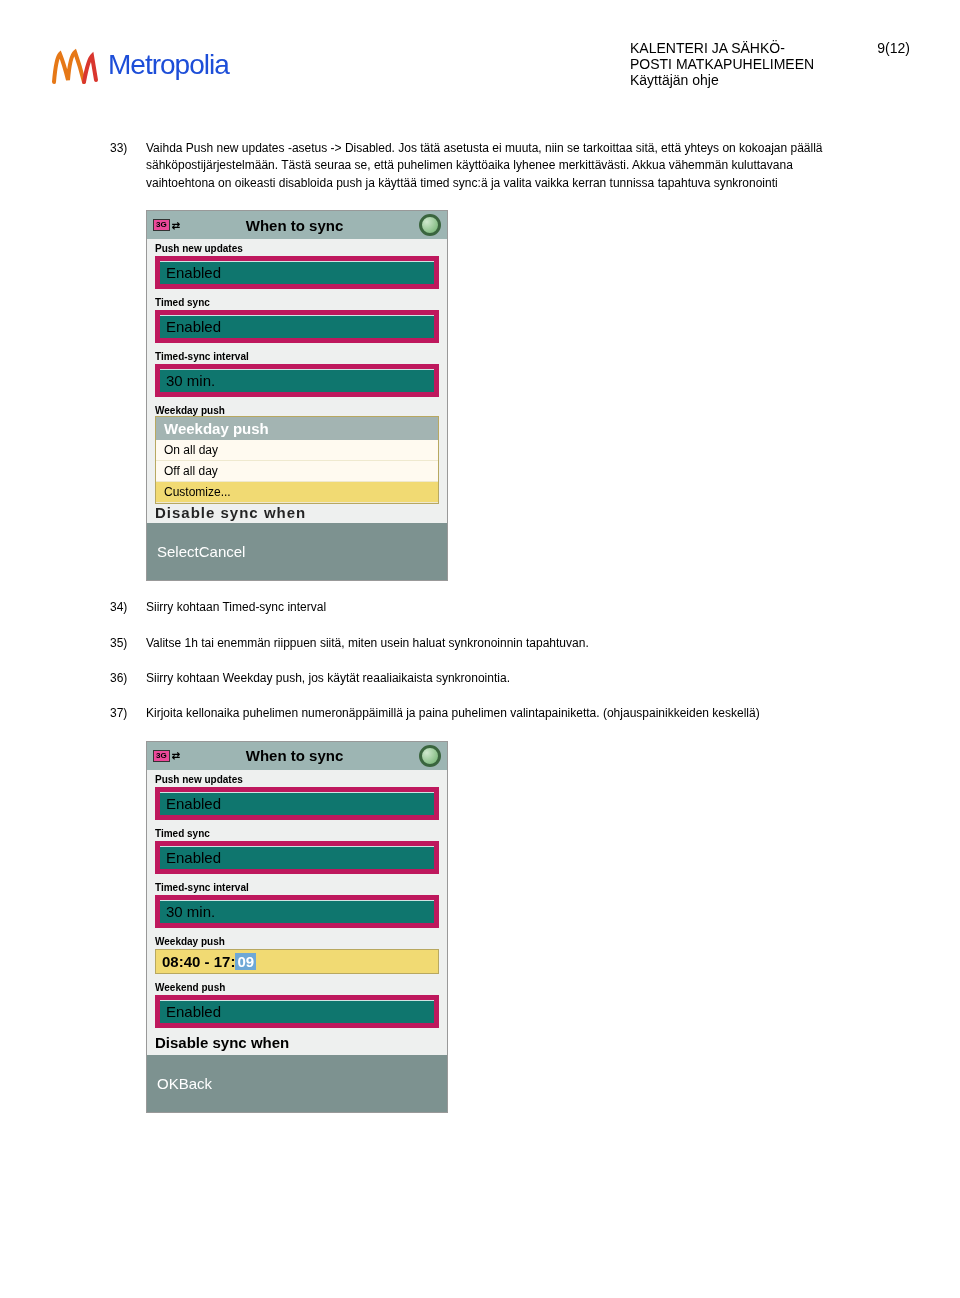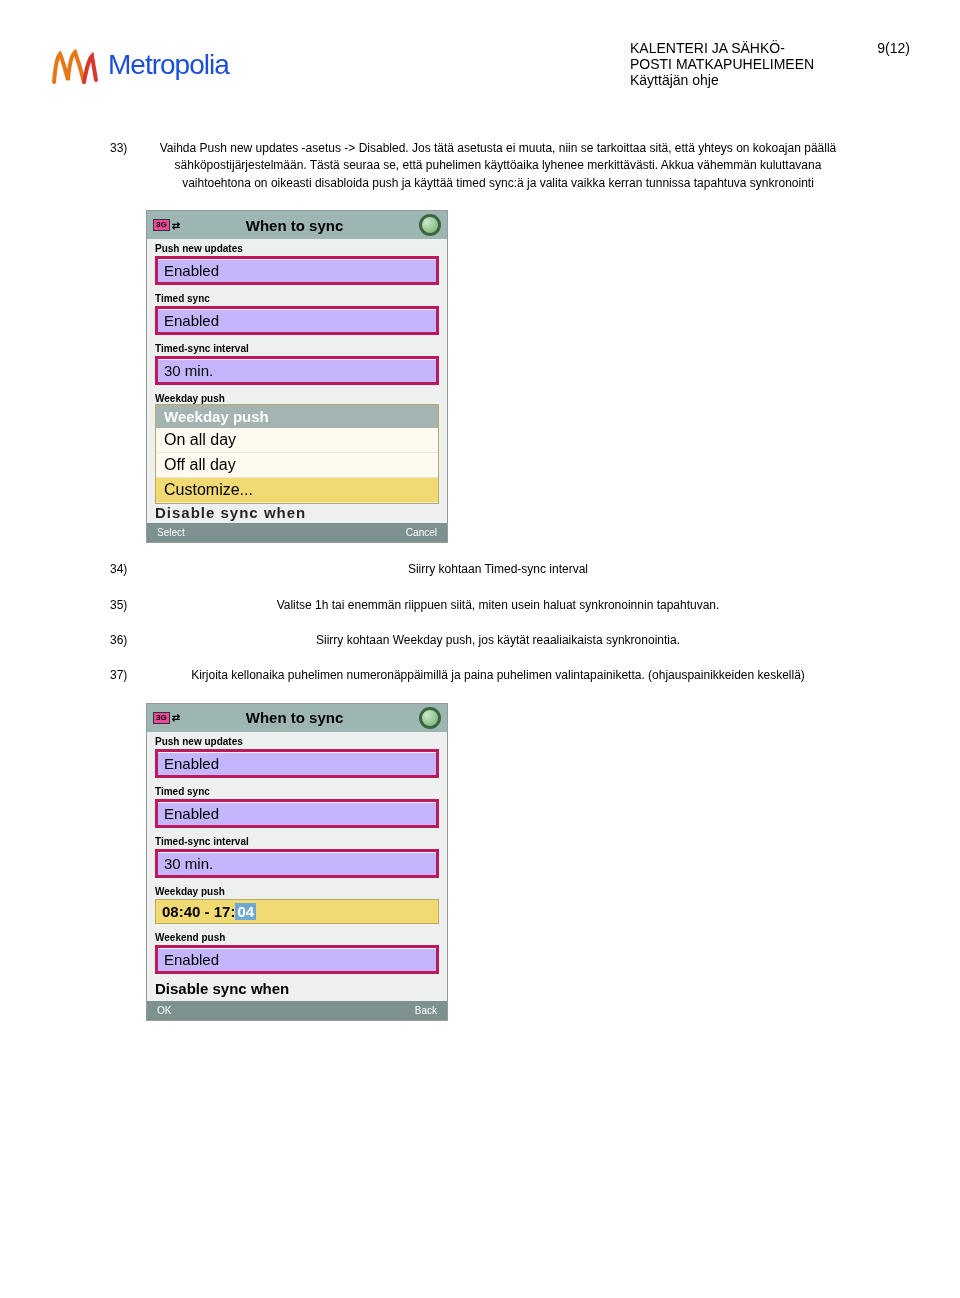--- a/index.html
+++ b/index.html
@@ -6,36 +6,36 @@
 .header { display:flex; align-items:flex-start; margin-bottom:50px; }
 .logo { display:flex; align-items:center; }
 .logo-icon { width:50px; height:50px; }
 .logo-text { font-size:28px; color:#1d4ed8; margin-left:8px; letter-spacing:-1px; }
 .header-right { margin-left:auto; display:flex; font-size:14px; }
 .header-title { width:220px; }
 .page-num { width:60px; text-align:right; }
 .step { font-size:12px; margin:0 60px 18px 60px; line-height:1.45; }
 .step-row { display:flex; }
 .step-num { min-width:36px; flex-shrink:0; }
-.step-text { flex:1;text-align:center; }
+.step-text { flex:1; }
 .phone { width:300px; border:1px solid #999; margin:8px 0 18px 96px; font-family:"Segoe UI",Arial,sans-serif; }
 .ph-titlebar { background:#9db5b3; height:28px; display:flex; align-items:center; padding:0 6px; font-weight:bold; font-size:15px; color:#000; }
 .ph-3g { background:#ec4899; border:1px solid #333; font-size:8px; line-height:1; padding:1px 2px; margin-right:2px; }
 .ph-arrows { font-size:10px; margin-right:10px; }
 .ph-title { flex:1; text-align:center; margin-left:-20px; }
 .ph-circle { width:16px; height:16px; border-radius:50%; border:3px solid #3a653e; background:radial-gradient(circle at 30% 30%,#cfe8ce,#6caf6b); }
 .ph-body { background:#eef0ef; }
 .ph-label { font-size:10px; font-weight:bold; padding:4px 8px 0 8px; color:#000; }
-.ph-value { margin:2px 8px 4px 8px; background:#c4b5fd; border:3px solid #be185d; padding:3px 6px; font-size:15px; color:#000; box-shadow:inset 0 1px 0 rgba(255,255,255,.8); }
+.ph-value { margin:2px 8px 4px 8px; background:#0f766e; border:5px solid #be185d; padding:3px 6px; font-size:15px; color:#000; box-shadow:inset 0 1px 0 rgba(255,255,255,.8); }
 .ph-popup { background:#fffaf0; border:1px solid #b8a860; margin:0 8px 0 8px; }
 .ph-popup-header { background:#a3b4b2; color:#fff; font-weight:bold; padding:3px 8px; font-size:15px; }
-.ph-popup-item { padding:3px 8px; font-size:16px; color:#000; border-bottom:1px solid #efe9cf; }
+.ph-popup-item { padding:3px 8px; font-size:12px; color:#000; border-bottom:1px solid #efe9cf; }
 .ph-popup-item.sel { background:#f1da73; }
 .ph-part-hidden { font-size:15px; font-weight:bold; padding:0 8px 2px 8px; color:#000; letter-spacing:1px; }
-.ph-softkeys { background:#7d9290; display:flex; justify-content:space-between; padding:4px 10px; font-size:10px; color:#fff; }
+.ph-softkeys { background:#7d9290; display:flex; padding:20px 10px; font-size:15px; color:#fff; }
 .ph-value-input { margin:2px 8px 4px 8px; background:#f1da73; border:1px solid #b8a860; padding:3px 6px; font-size:15px; font-weight:bold; color:#000; }
 .ph-value-input .hl { background:#6ea8d6; color:#fff; padding:0 2px; }
 .ph-row-cut { font-size:15px; font-weight:bold; padding:2px 8px 4px 8px; color:#000; }
 </style>
 </head>
 <body>
 
 <div class="header">
   <div class="logo">
     <svg class="logo-icon" viewBox="0 0 50 50">
@@ -127,21 +127,21 @@
   </div>
   <div class="ph-body">
     <div class="ph-label">Push new updates</div>
     <div class="ph-value">Enabled</div>
     <div class="ph-label">Timed sync</div>
     <div class="ph-value">Enabled</div>
     <div class="ph-label">Timed-sync interval</div>
     <div class="ph-value">30 min.</div>
     <div class="ph-label">Weekday push</div>
     <div class="ph-value-input">
-      <span>08:40 - 17:</span><span class="hl">04</span>
+      <span>08:40 - 17:</span><span class="hl">09</span>
     </div>
     <div class="ph-label">Weekend push</div>
     <div class="ph-value">Enabled</div>
     <div class="ph-row-cut">Disable sync when</div>
   </div>
   <div class="ph-softkeys">
     <span>OK</span>
     <span>Back</span>
   </div>
 </div>

